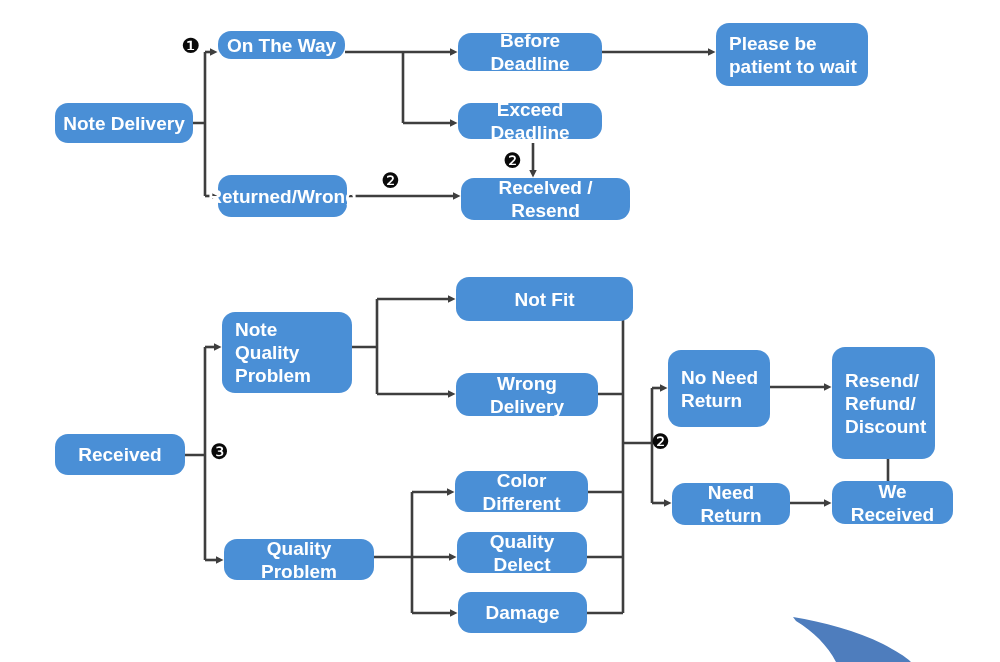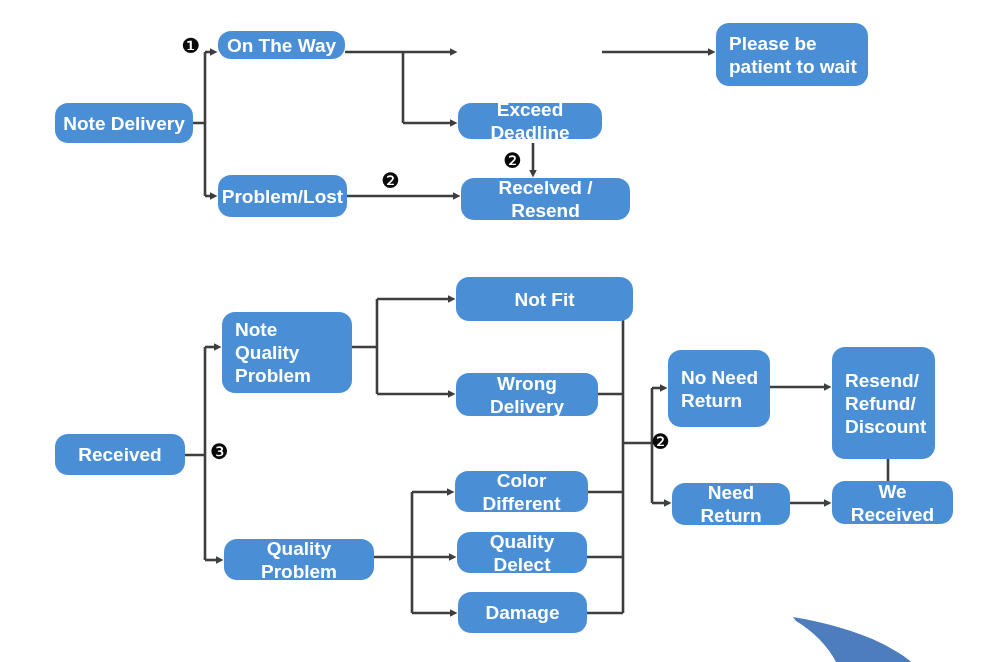--- a/index.html
+++ b/index.html
@@ -79,24 +79,25 @@
       <path d="M652,388 H660" marker-end="url(#arrow)"></path>
       <path d="M652,503 H664" marker-end="url(#arrow)"></path>
       <path d="M770,387 H824" marker-end="url(#arrow)"></path>
       <path d="M790,503 H824" marker-end="url(#arrow)"></path>
     </g>
     <path d="M793,617 C823,622 857,631 883,644 C896,651 905,656 911,662 L836,662 C828,646 813,631 796,621 Z" fill="#4e7dbd" stroke="none"></path>
   </svg>
 
   <div class="node" style="left:55px;top:103px;width:138px;height:40px">Note Delivery</div>
   <div class="node" style="left:218px;top:31px;width:127px;height:28px">On The Way</div>
+  <div class="node" style="left:458px;top:33px;width:144px;height:38px">Before Deadline</div>
   <div class="node left" style="left:716px;top:23px;width:152px;height:63px">Please be
 patient to wait</div>
   <div class="node" style="left:458px;top:103px;width:144px;height:36px">Exceed Deadline</div>
-  <div class="node" style="left:218px;top:175px;width:129px;height:42px">Problem/Lost</div>
+  <div class="node" style="left:218px;top:175px;width:129px;height:42px">Returned/Wrong</div>
   <div class="node" style="left:461px;top:178px;width:169px;height:42px">Recelved / Resend</div>
 
   <div class="node" style="left:55px;top:434px;width:130px;height:41px">Received</div>
   <div class="node left" style="left:222px;top:312px;width:130px;height:81px">Note Quality
 Problem</div>
   <div class="node" style="left:224px;top:539px;width:150px;height:41px">Quality Problem</div>
   <div class="node" style="left:456px;top:277px;width:177px;height:44px">Not Fit</div>
   <div class="node" style="left:456px;top:373px;width:142px;height:43px">Wrong Delivery</div>
   <div class="node" style="left:455px;top:471px;width:133px;height:41px">Color Different</div>
   <div class="node" style="left:457px;top:532px;width:130px;height:41px">Quality Delect</div>

